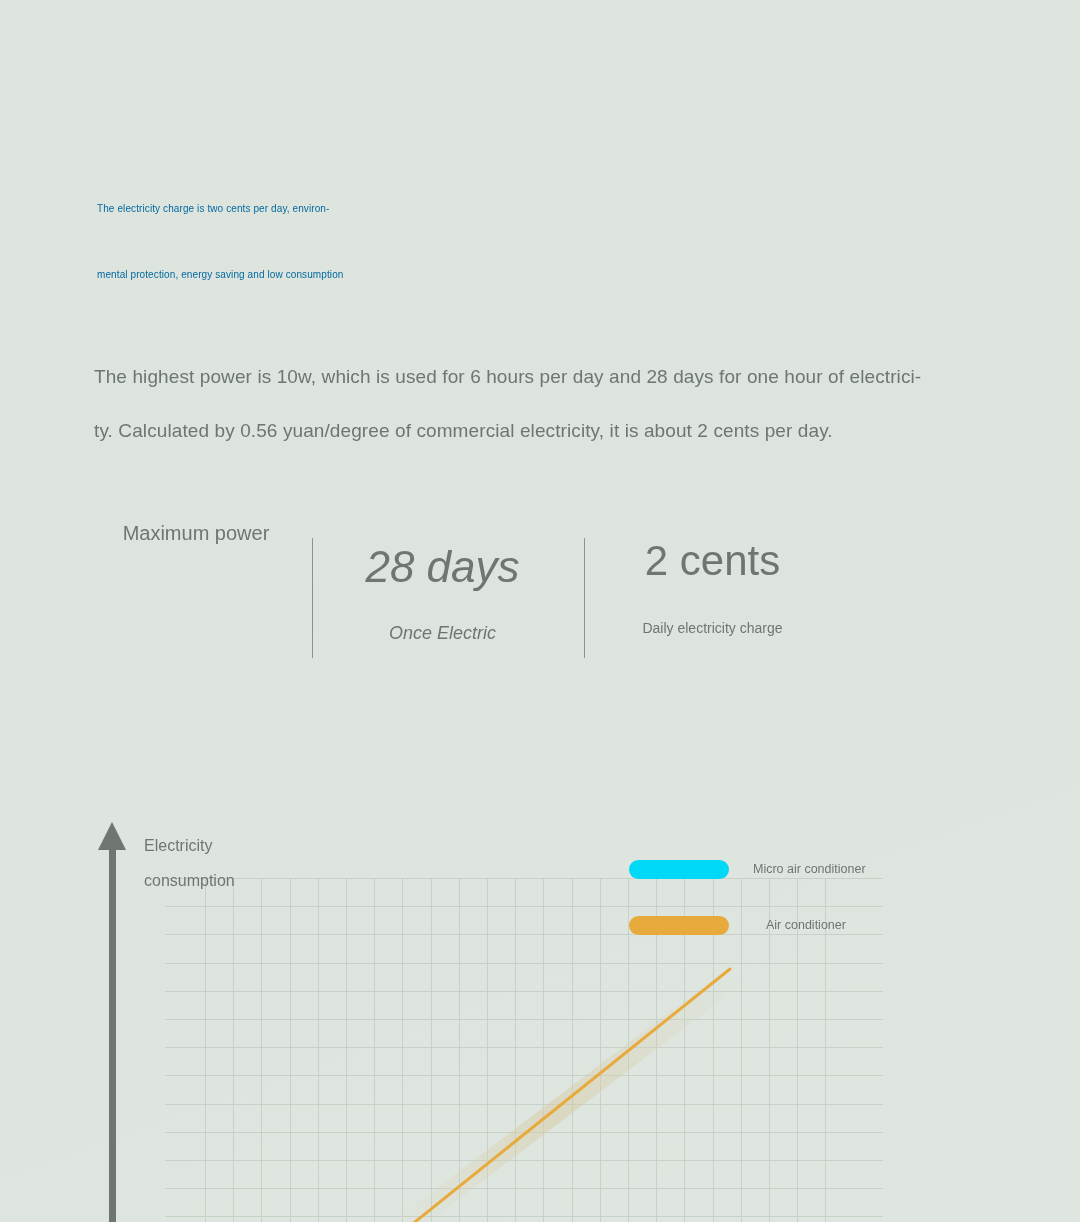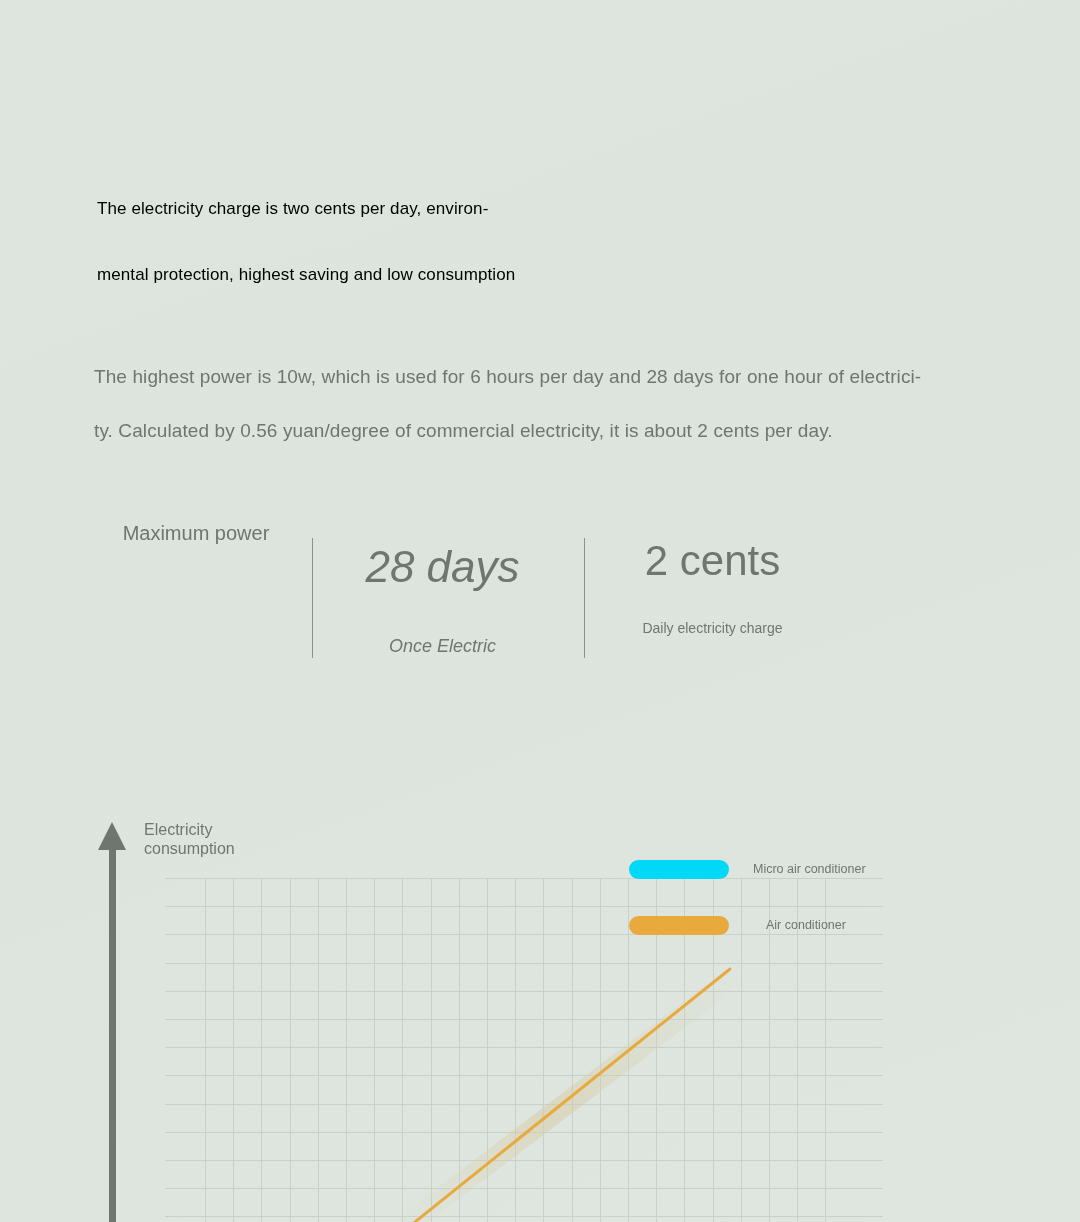--- a/index.html
+++ b/index.html
@@ -20,23 +20,23 @@
     inset: 0;
     background: linear-gradient(160deg, #dee5df 0%, #dce4dd 45%, #dfe6e0 100%);
   }
 
   
   .intro {
     position: absolute;
     left: 97px;
     top: 176px;
     width: 520px;
-    font-size: 17px;
+    font-size: 10px;
     line-height: 66px;
-    color: #000000;
+    color: #0369a1;
     letter-spacing: 0.1px;
   }
   .intro .line { display: block; white-space: nowrap; }
 
   
   .body-copy {
     position: absolute;
     left: 94px;
     top: 350px;
     width: 900px;
@@ -92,21 +92,21 @@
     top: 28px;
     width: 225px;
     font-style: italic;
   }
   .stat-days .value {
     font-size: 44px;
     line-height: 58px;
   }
   .stat-days .label {
     font-size: 18px;
-    margin-top: 40px;
+    margin-top: 27px;
     text-align: center;
   }
 
   .stat-cents {
     left: 610px;
     top: 22px;
     width: 205px;
   }
   .stat-cents .value {
     font-size: 42px;
@@ -190,21 +190,21 @@
 
   .axis-title {
     position: absolute;
     left: 144px;
     top: 20px;
     font-size: 16px;
     line-height: 19px;
     color: #6f7671;
     width: 120px;
   }
-  .axis-title .line { display: block; }
+  .axis-title .line { display: block; margin-top: 16px; }
 
   .legend {
     position: absolute;
     left: 629px;
     top: 58px;
     width: 300px;
   }
   .legend-row {
     position: absolute;
     height: 22px;
@@ -235,21 +235,21 @@
     pointer-events: none;
   }
 </style>
 </head>
 <body style="background: rgb(221, 228, 222);">
 
 <div class="page"></div>
 
 <div class="intro">
   <span class="line">The electricity charge is two cents per day, environ-</span>
-  <span class="line">mental protection, highest saving and low consumption</span>
+  <span class="line">mental protection, energy saving and low consumption</span>
 </div>
 
 <div class="body-copy">
   <span class="line">The highest power is 10w, which is used for 6 hours per day and 28 days for one hour of electrici-</span>
   <span class="line">ty. Calculated by 0.56 yuan/degree of commercial electricity, it is about 2 cents per day.</span>
 </div>
 
 <div class="stats">
 
   <div class="stat stat-power">

